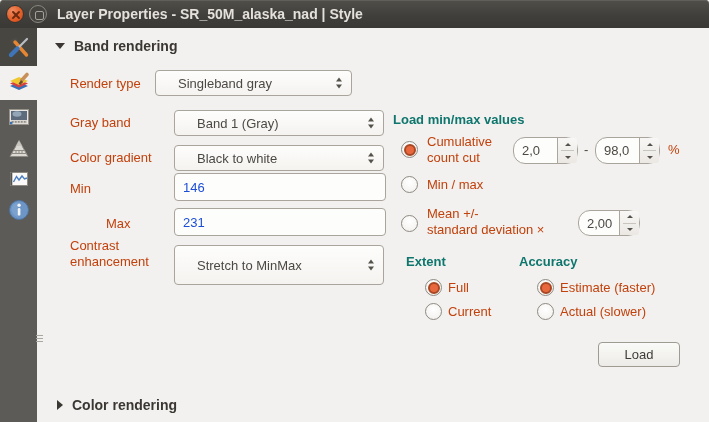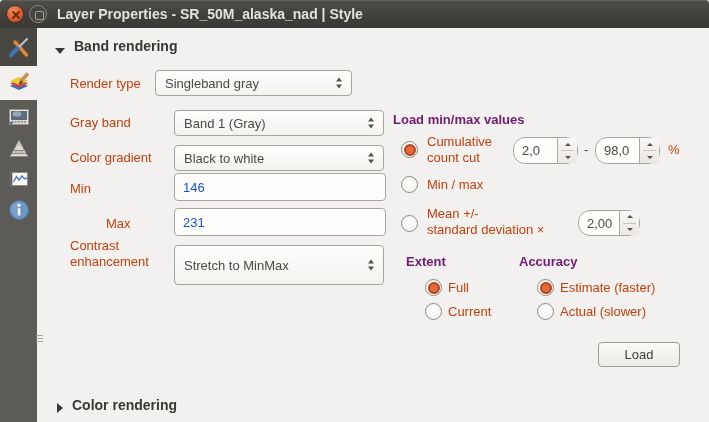--- a/index.html
+++ b/index.html
@@ -24,32 +24,32 @@
     font-size:14px;font-weight:bold;color:#e4e1dc;white-space:nowrap;
   }
   
   .sidebar{position:absolute;left:0;top:28px;width:37px;height:394px;background:#5c5b57;}
   .side-item{position:absolute;left:0;width:37px;display:flex;align-items:center;justify-content:center;}
   .side-item.first{background:#474641;}
   .side-item.selected{background:#f2f1ef;}
   .grip{position:absolute;left:36px;top:335px;width:7px;height:8px;
     background:repeating-linear-gradient(180deg,#aaa7a1 0 1px,transparent 1px 3px);}
   
-  .group-header{position:absolute;display:flex;align-items:flex-end;gap:9px;cursor:default;}
+  .group-header{position:absolute;display:flex;align-items:center;gap:9px;cursor:default;}
   .tri-down{width:0;height:0;border-left:5px solid transparent;border-right:5px solid transparent;border-top:6px solid #3b3834;}
   .tri-right{width:0;height:0;border-top:5px solid transparent;border-bottom:5px solid transparent;border-left:6px solid #3b3834;}
   .group-title{font-weight:bold;font-size:14px;color:#3a3733;}
   
   .label{position:absolute;color:#c2410c;white-space:pre-line;line-height:16px;}
-  .bold-label{position:absolute;font-weight:bold;color:#701a75;}
+  .bold-label{position:absolute;font-weight:bold;color:#0f766e;}
   .combo{
     position:absolute;box-sizing:border-box;
     background:linear-gradient(180deg,#fdfdfc,#f5f3f0);
     border:1px solid #a9a49c;border-radius:4px;
-    display:flex;align-items:center;padding-left:9px;color:#4c4944;
+    display:flex;align-items:center;padding-left:22px;color:#4c4944;
   }
   .combo .updown{position:absolute;right:9px;top:50%;transform:translateY(-50%);display:flex;flex-direction:column;align-items:center;}
   .tri-up-s{width:0;height:0;border-left:3.5px solid transparent;border-right:3.5px solid transparent;border-bottom:4px solid #55524c;margin-bottom:3px;}
   .tri-dn-s{width:0;height:0;border-left:3.5px solid transparent;border-right:3.5px solid transparent;border-top:4px solid #55524c;}
   .textinput{
     position:absolute;box-sizing:border-box;background:#fdfdfc;
     border:1px solid #a9a49c;border-radius:4px;padding:0 0 0 8px;
     color:#1d4ed8;font-family:inherit;font-size:13px;outline:none;
   }
   .spinbox{

